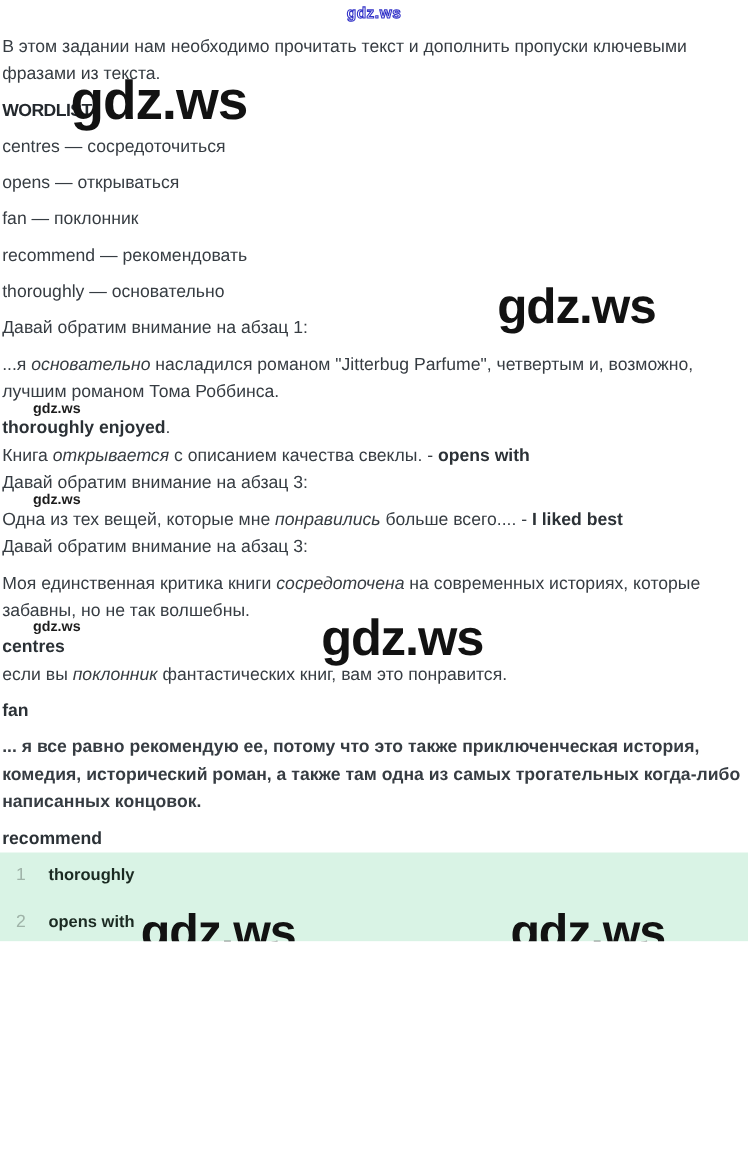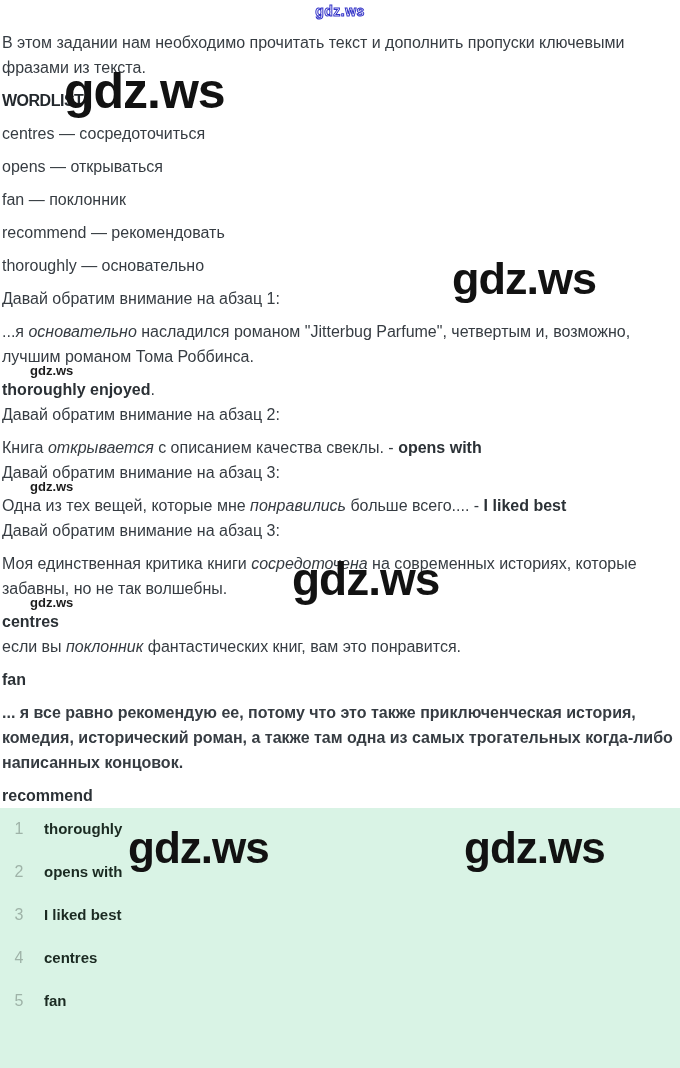--- a/index.html
+++ b/index.html
@@ -1,19 +1,19 @@
 <!DOCTYPE html>
 <html><head>
 <meta charset="utf-8">
 <style>
   html, body { margin: 0; padding: 0; background: #ffffff; }
   .page {
     position: relative;
     width: 680px;
-    height: 1068px;
+    height: 856px;
     overflow: hidden;
     font-family: "Liberation Sans", "DejaVu Sans", sans-serif;
     color: #363c42;
     display: flex;
     flex-direction: column;
     background: #ffffff;
   }
   .wm-top-row {
     height: 22px;
     margin-bottom: 8px;
@@ -116,21 +116,20 @@
     <p class="sp">fan — поклонник</p>
     <p class="sp">recommend — рекомендовать</p>
     <p class="sp">thoroughly — основательно</p>
 
     <p class="sp">Давай обратим внимание на абзац 1:</p>
 
     <p class="q"><span>...я </span><span class="it">основательно</span><span> насладился романом "Jitterbug Parfume", четвертым и, возможно, лучшим романом Тома Роббинса.</span></p>
 
     <p class="ans rel"><span class="wm-small">gdz.ws</span><span class="b">thoroughly enjoyed</span><span class="normal">.</span></p>
 
-    <p class="sp">Давай обратим внимание на абзац 2:</p>
 
     <p class="q"><span>Книга </span><span class="it">открывается</span><span> с описанием качества свеклы. - </span><span class="b">opens with</span></p>
 
     <p class="sp">Давай обратим внимание на абзац 3:</p>
 
     <p class="q rel"><span class="wm-small">gdz.ws</span><span>Одна из тех вещей, которые мне </span><span class="it">понравились</span><span> больше всего.... - </span><span class="b">I liked best</span></p>
 
     <p class="sp">Давай обратим внимание на абзац 3:</p>
 
     <p class="q"><span>Моя единственная критика книги </span><span class="it">сосредоточена</span><span> на современных историях, которые забавны, но не так волшебны.</span></p>

